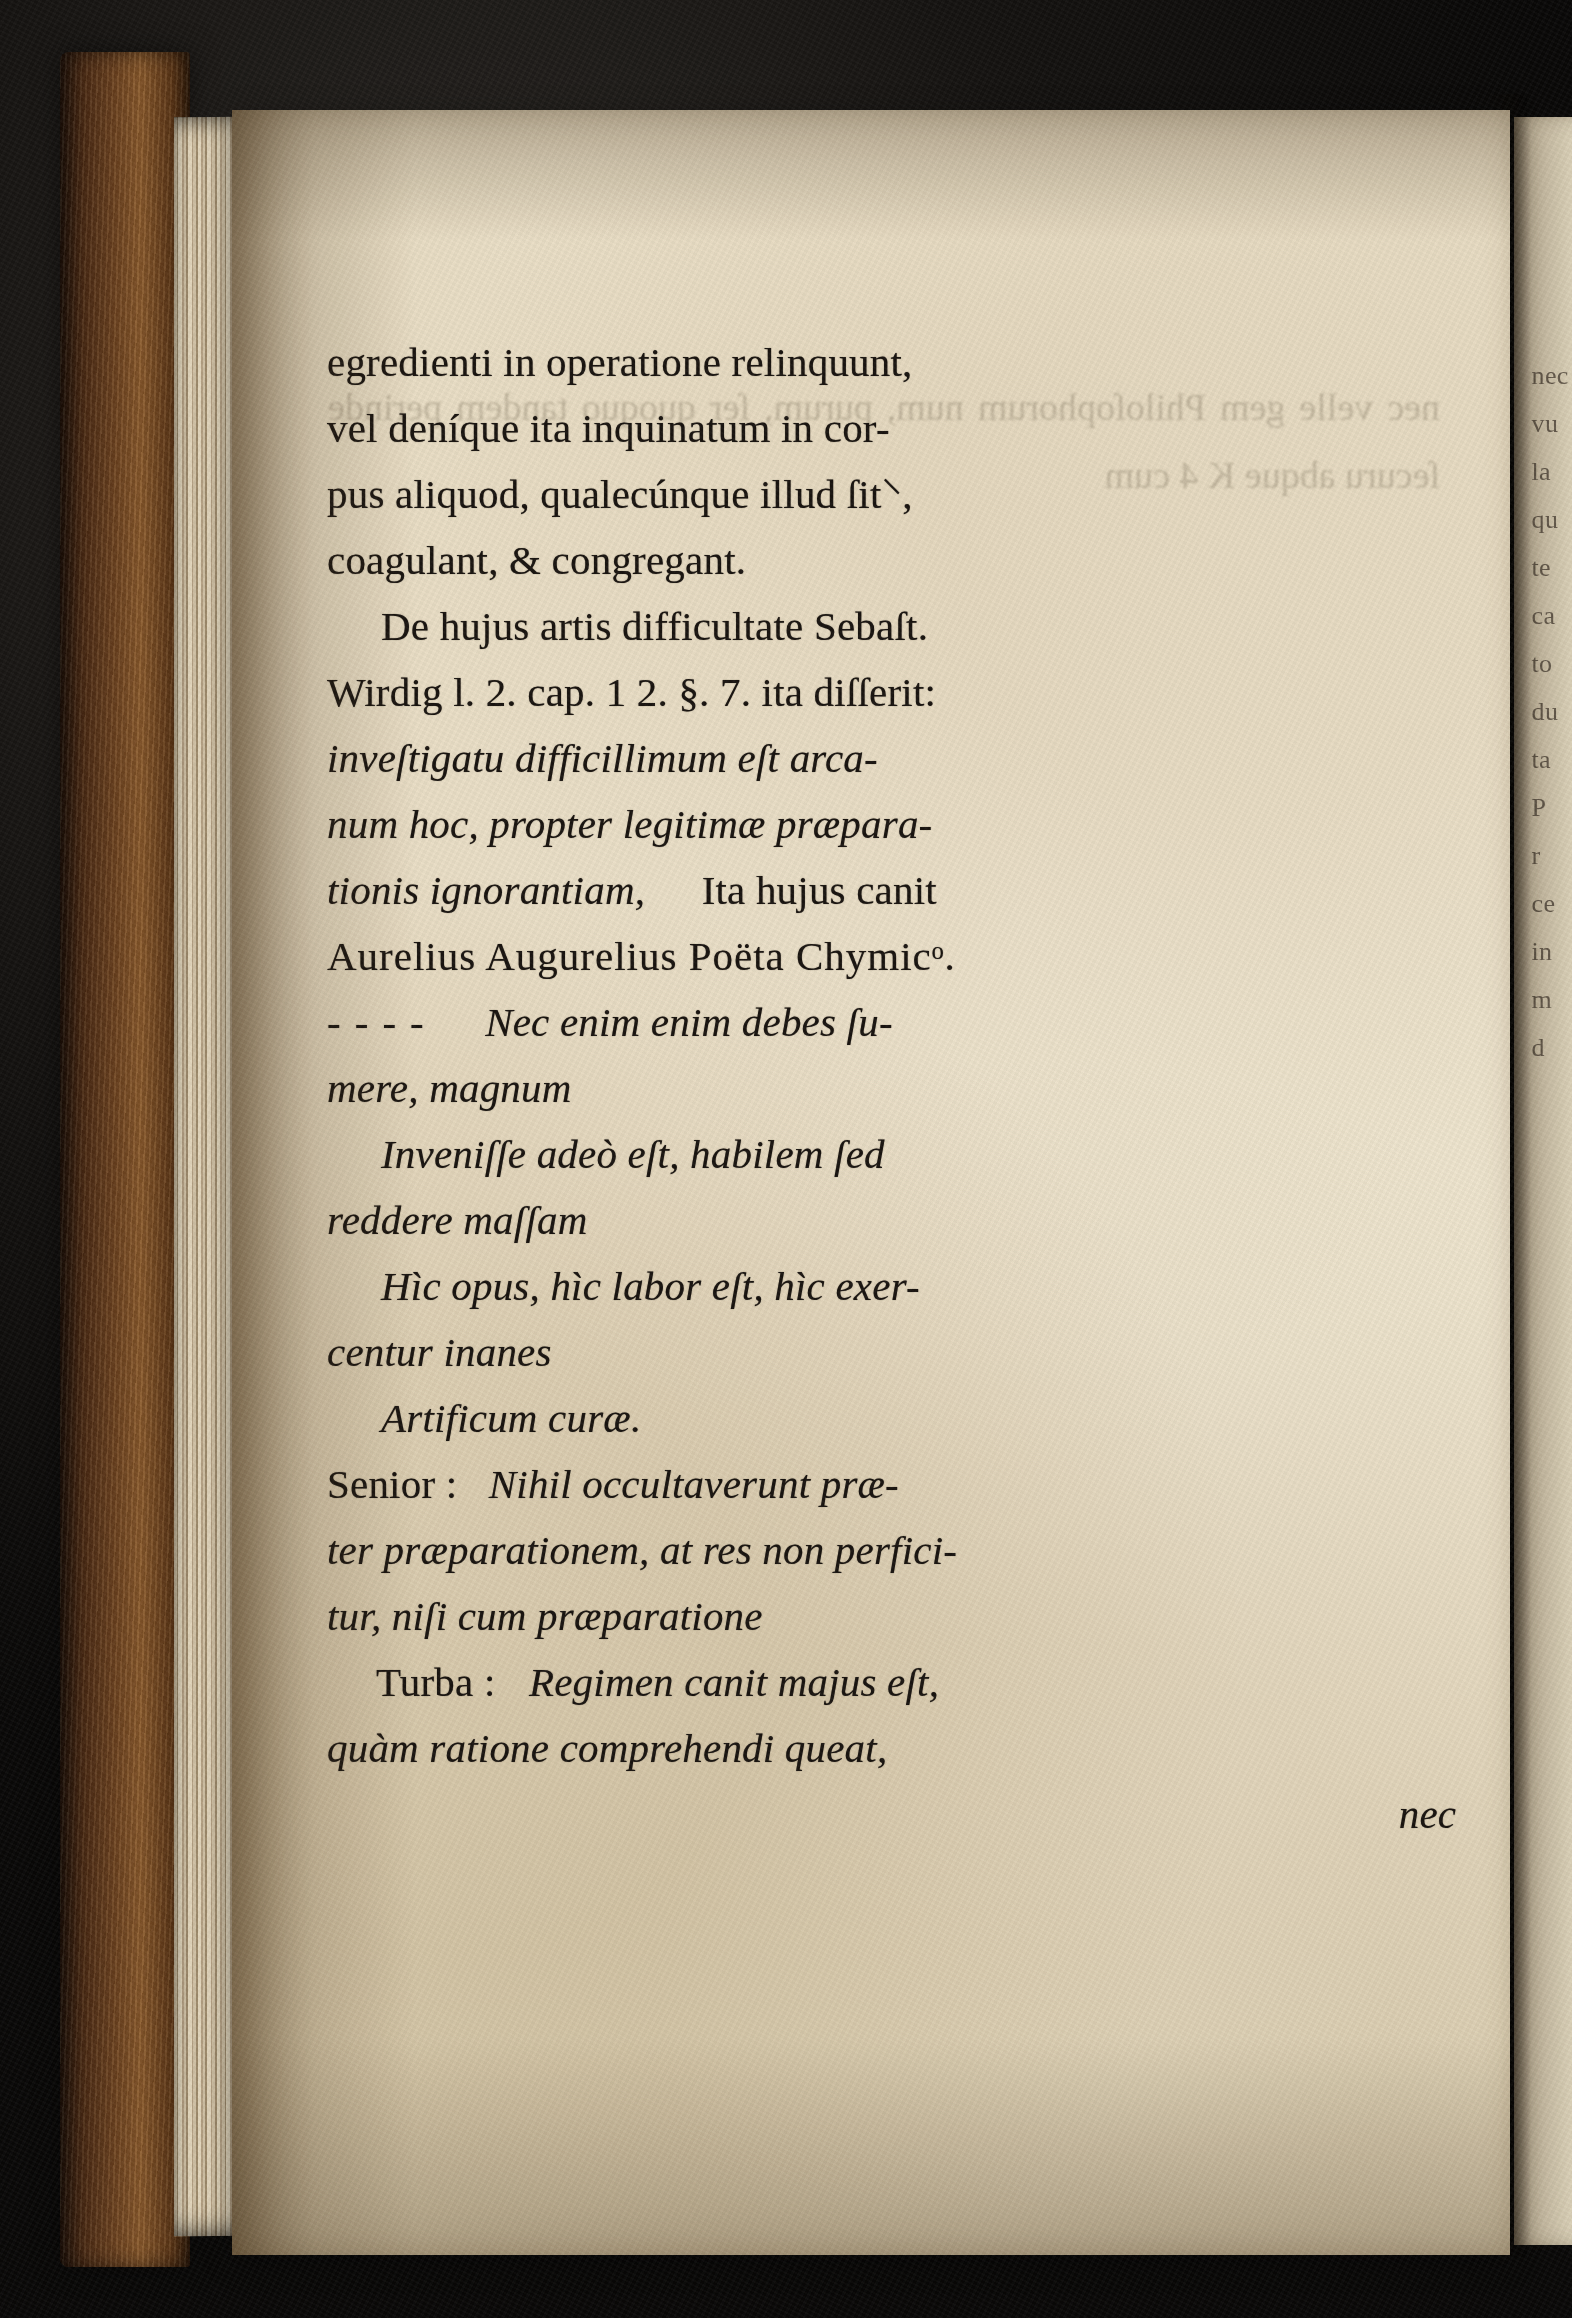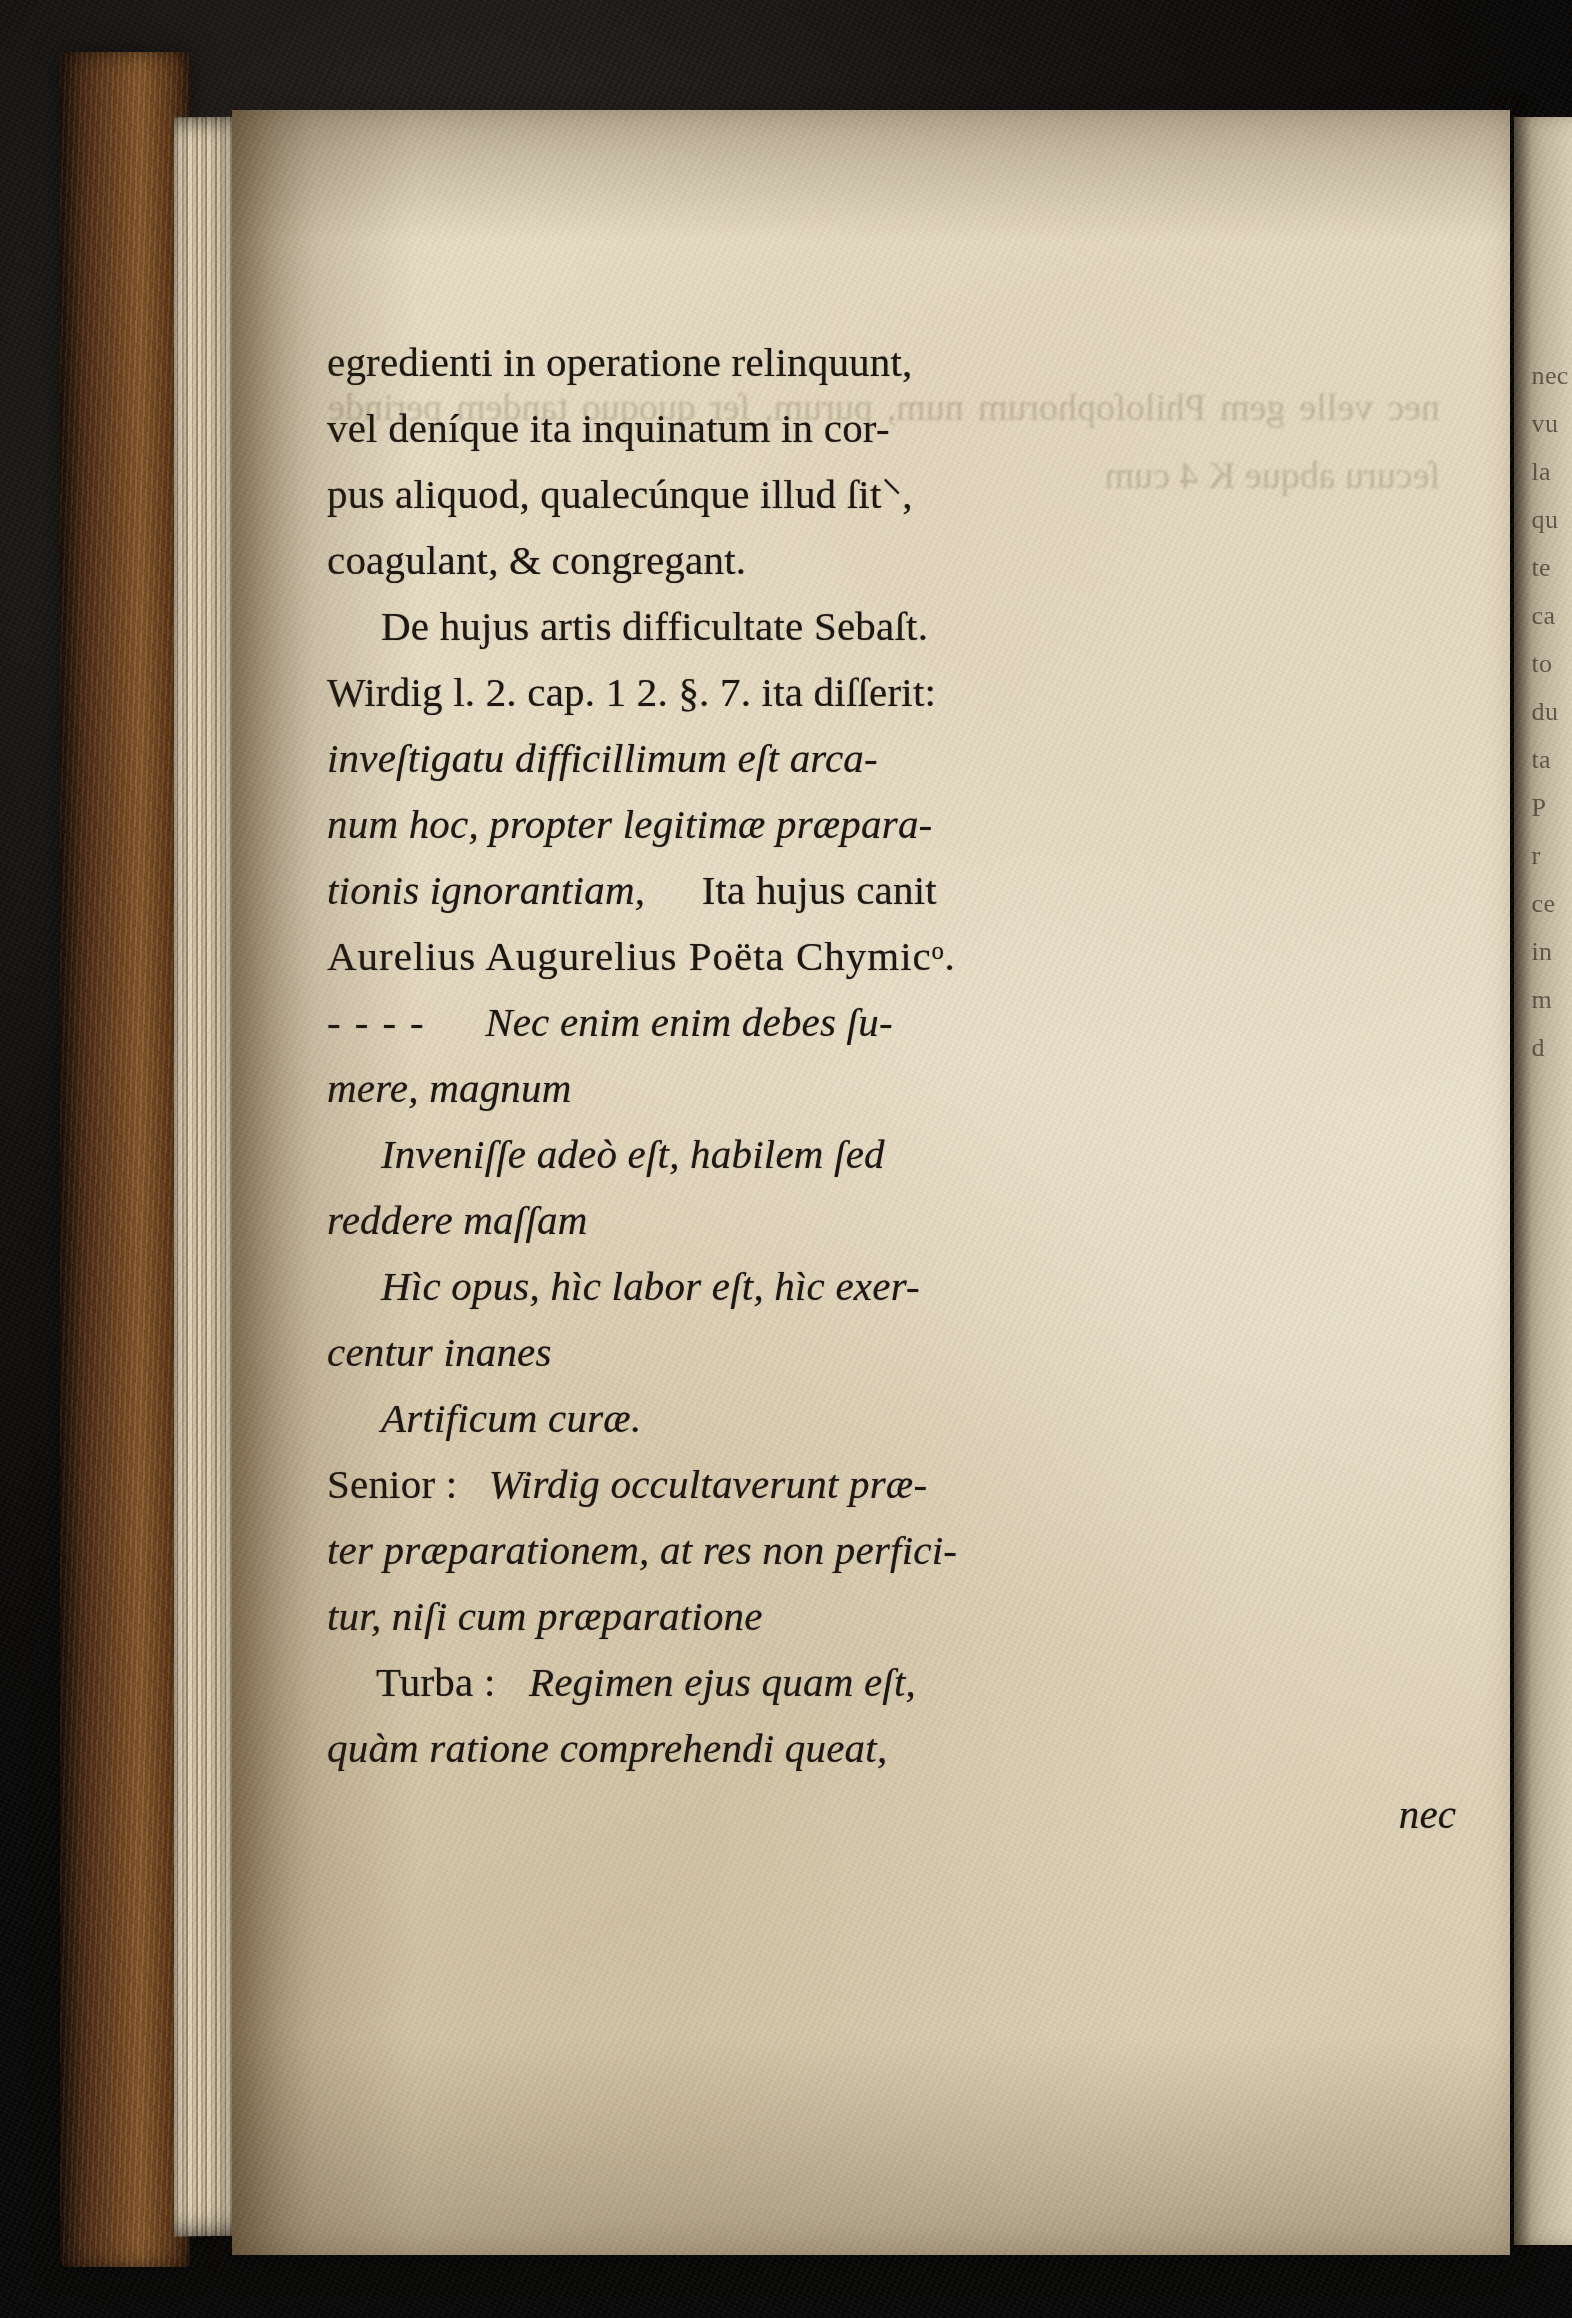--- a/index.html
+++ b/index.html
@@ -250,28 +250,28 @@
         <div class="ln it ind">Inveniſſe  adeò eſt,  habilem  ſed</div>
         <div class="ln it">reddere maſſam</div>
 
         <div class="ln it ind">Hìc  opus, hìc labor eſt, hìc  exer-</div>
         <div class="ln it">centur inanes</div>
 
         <div class="ln it ind">Artificum curæ.</div>
 
         <div class="ln">
           <span>Senior :</span>
-          <span class="it" style="padding-left:21px">Wirdig occultaνerunt præ-</span>
+          <span class="it" style="padding-left:21px">Nihil occultaνerunt præ-</span>
         </div>
         <div class="ln it">ter præparationem, at res non perfici-</div>
         <div class="ln it">tur, niſi cum præparatione</div>
 
         <div class="ln ind2">
           <span>Turba :</span>
-          <span class="it" style="padding-left:23px">Regimen ejus quam eſt,</span>
+          <span class="it" style="padding-left:23px">Regimen canit majus eſt,</span>
         </div>
         <div class="ln it">quàm  ratione  comprehendi  queat,</div>
 
         <div class="ln it rt">nec</div>
 
       </div>
     </div>
 
     <div id="gutter-shade"></div>
     <div id="top-shade"></div>

